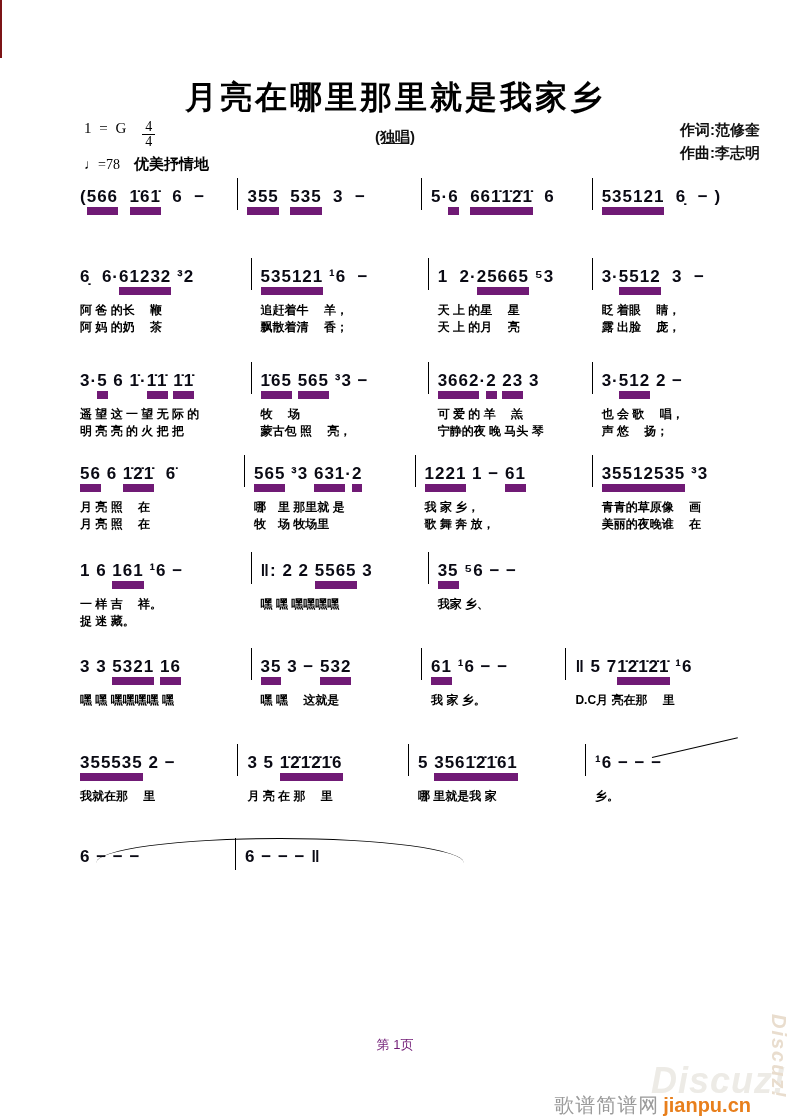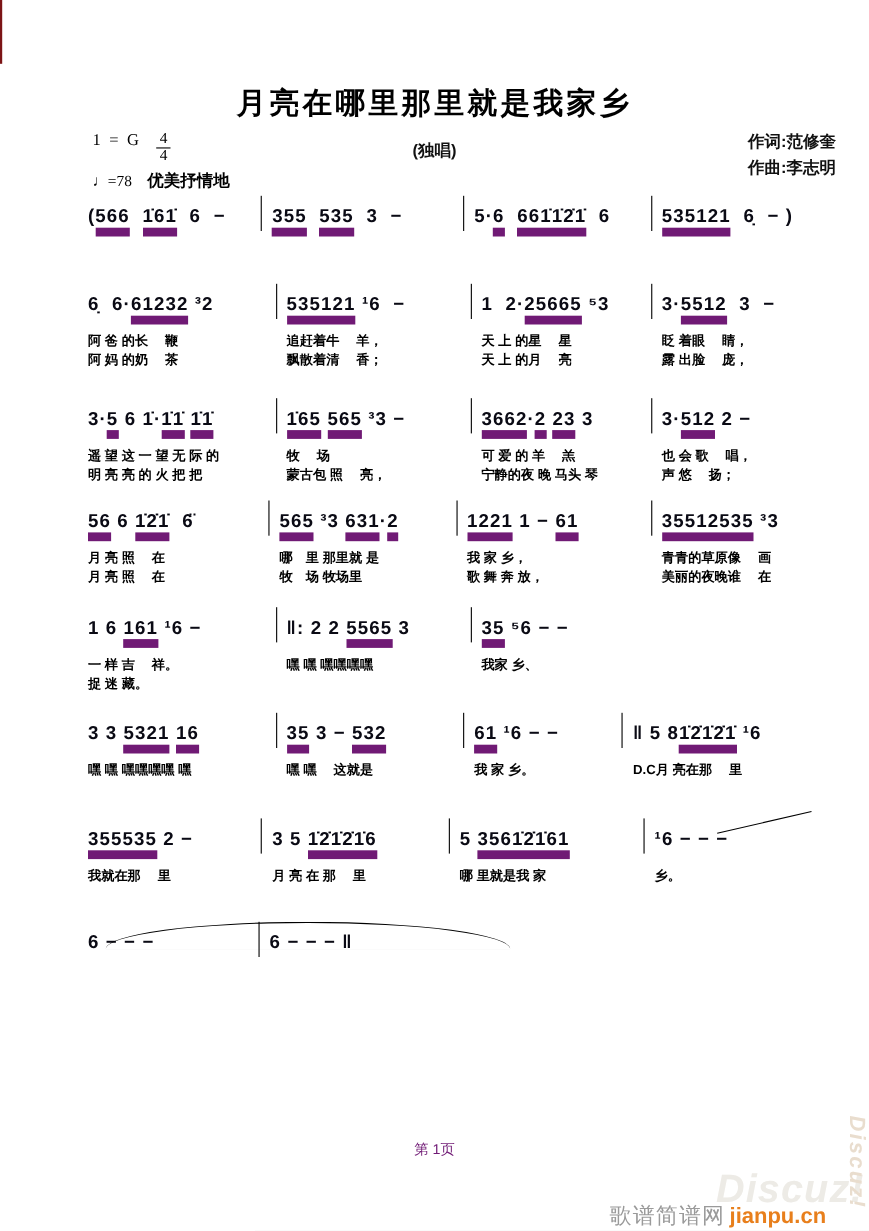--- a/index.html
+++ b/index.html
@@ -4,34 +4,34 @@
 <style>
   html,body{margin:0;padding:0;background:#c9c9c9;}
   .sheet{
     position:relative;width:790px;height:1119px;margin:0 auto;
     background:#ffffff;overflow:hidden;
     font-family:"Liberation Sans","DejaVu Sans",sans-serif;color:#111;
   }
   .red-tick{position:absolute;left:0;top:0;width:2px;height:58px;background:#7c1416;}
   .title{
     position:absolute;top:76px;left:0;width:100%;text-align:center;
-    font-size:27px;font-weight:bold;letter-spacing:3px;color:#000;
+    font-size:32px;font-weight:bold;letter-spacing:3px;color:#000;
   }
   .meta-key{position:absolute;left:84px;top:120px;font-size:15px;color:#000;
     font-family:"Liberation Serif","DejaVu Serif",serif;}
   .keyrow{display:flex;align-items:flex-start;}
   .keysig{letter-spacing:2px;}
   .timesig{display:inline-block;margin-left:14px;text-align:center;line-height:14px;font-size:14px;}
   .timesig .tnum{display:block;padding:0 3px;}
   .timesig .tnum:first-child{border-bottom:1px solid #000;}
   .temporow{margin-top:6px;font-size:14px;}
   .expr{font-weight:bold;font-size:15px;margin-left:14px;color:#000;
     font-family:"Liberation Sans","DejaVu Sans",sans-serif;}
   .subtitle{position:absolute;top:128px;left:0;width:100%;text-align:center;
-    font-size:15px;font-weight:bold;}
+    font-size:15px;font-weight:bold;text-decoration:underline;}
   .credits{position:absolute;top:118px;right:30px;text-align:left;
     font-size:15px;font-weight:bold;line-height:23px;}
   .systems{position:absolute;left:0;top:0;width:100%;height:100%;}
   .system{position:absolute;left:80px;width:656px;display:flex;}
   .measure{box-sizing:border-box;padding-right:6px;}
   .measure + .measure{padding-left:10px;}
   .measure + .measure .notes{border-left:1.5px solid #000;padding-left:9px;margin-left:-10px;}
   .notes{
     font-size:17px;font-weight:bold;letter-spacing:1px;white-space:pre;
     line-height:26px;padding-top:6px;color:#0a0a14;
@@ -187,21 +187,21 @@
         </div>
         <div class="measure" style="width: 26%;">
           <div class="notes"><span class="beam">35</span><span> 3 − </span><span class="beam">532</span></div>
           <div class="lyric">嘿 嘿　 这就是</div>
         </div>
         <div class="measure" style="width: 22%;">
           <div class="notes"><span class="beam">61</span><span> ¹6 − −</span></div>
           <div class="lyric">我 家 乡。</div>
         </div>
         <div class="measure" style="width: 26%;">
-          <div class="notes"><span>‖ 5 8</span><span class="beam">1̇2̇1̇2̇1̇</span><span> ¹6</span></div>
+          <div class="notes"><span>‖ 5 7</span><span class="beam">1̇2̇1̇2̇1̇</span><span> ¹6</span></div>
           <div class="lyric">D.C月 亮在那　 里</div>
         </div>
       </div>
       <div class="system" style="top: 744px;">
         <div class="measure" style="width: 24%;">
           <div class="notes"><span class="beam">355535</span><span> 2 −</span></div>
           <div class="lyric">我就在那　 里</div>
         </div>
         <div class="measure" style="width: 26%;">
           <div class="notes"><span>3 5 </span><span class="beam">1̇2̇1̇2̇1̇6</span></div>

